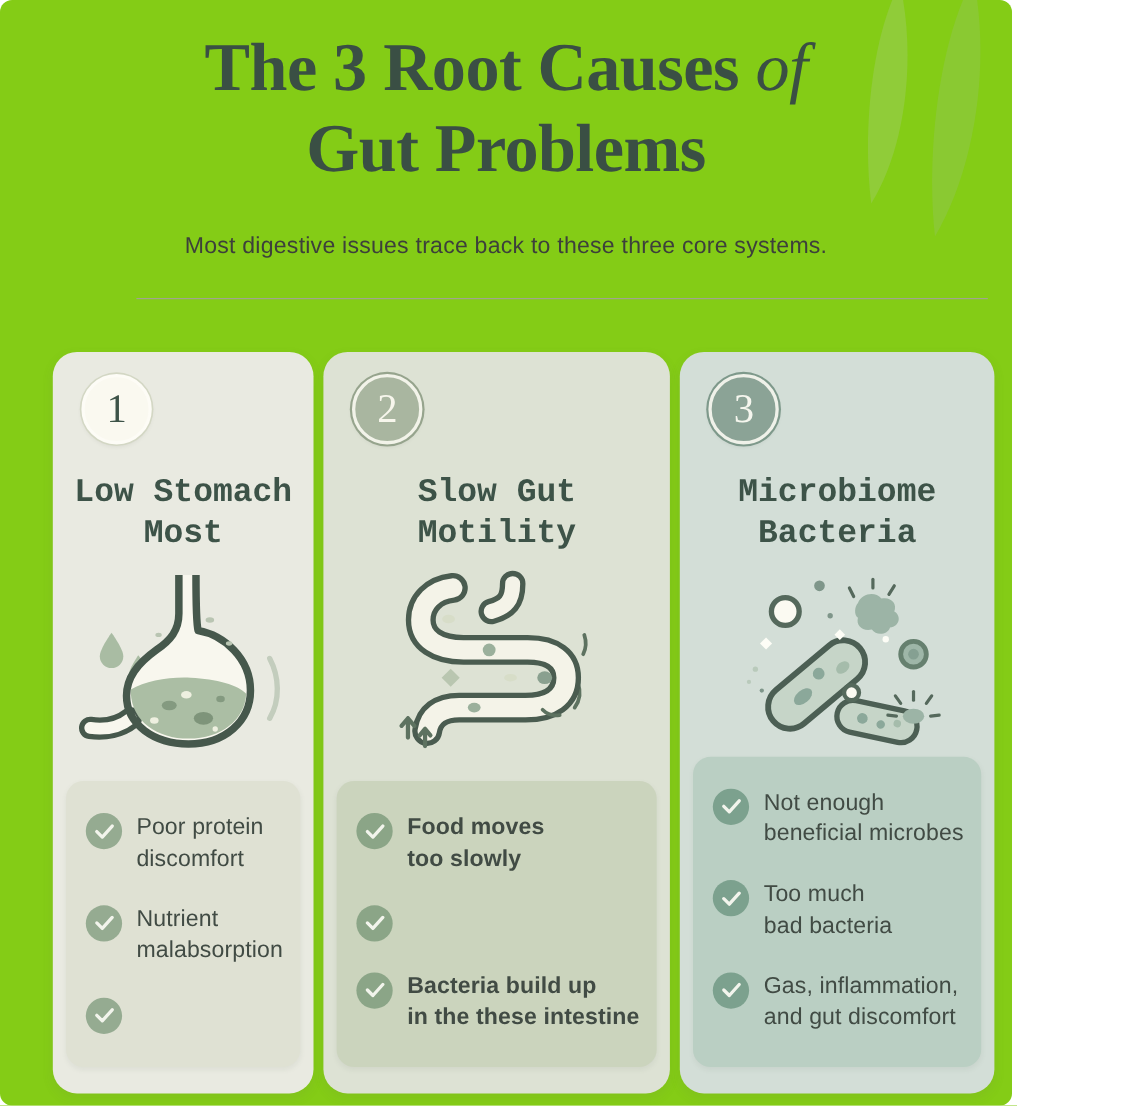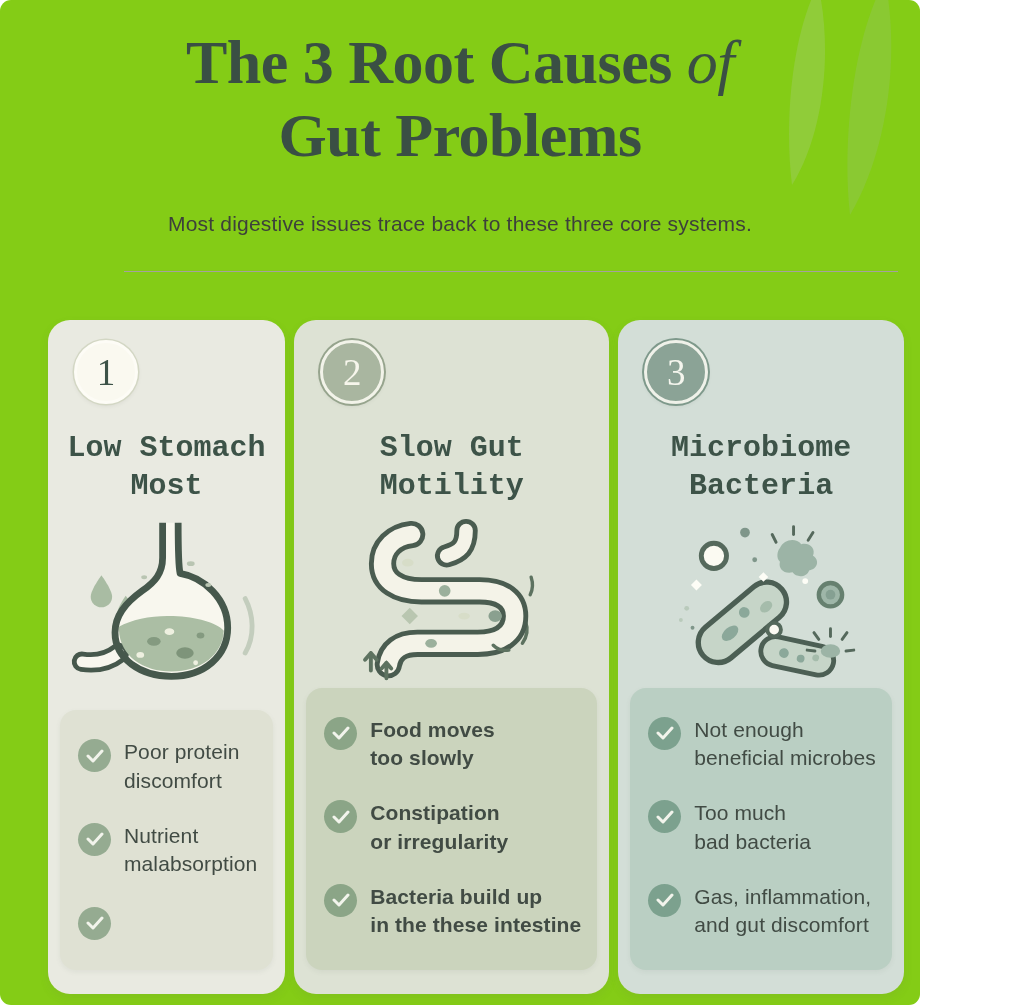--- a/index.html
+++ b/index.html
@@ -209,24 +209,20 @@
               <span>Food moves</span>
               <span>too slowly</span>
             </p>
         </div>
         <div class="bullet">
           <span class="check">
               <svg width="18" height="14" viewBox="0 0 18 14">
                 <polyline points="2,7 7,12 16,2" fill="none" stroke="#f2f4ec" stroke-width="3" stroke-linecap="round" stroke-linejoin="round"></polyline>
               </svg>
             </span>
-          <p class="b-text">
-              <span>Constipation</span>
-              <span>or irregularity</span>
-            </p>
         </div>
         <div class="bullet">
           <span class="check">
               <svg width="18" height="14" viewBox="0 0 18 14">
                 <polyline points="2,7 7,12 16,2" fill="none" stroke="#f2f4ec" stroke-width="3" stroke-linecap="round" stroke-linejoin="round"></polyline>
               </svg>
             </span>
           <p class="b-text">
               <span>Bacteria build up</span>
               <span>in the these intestine</span>

